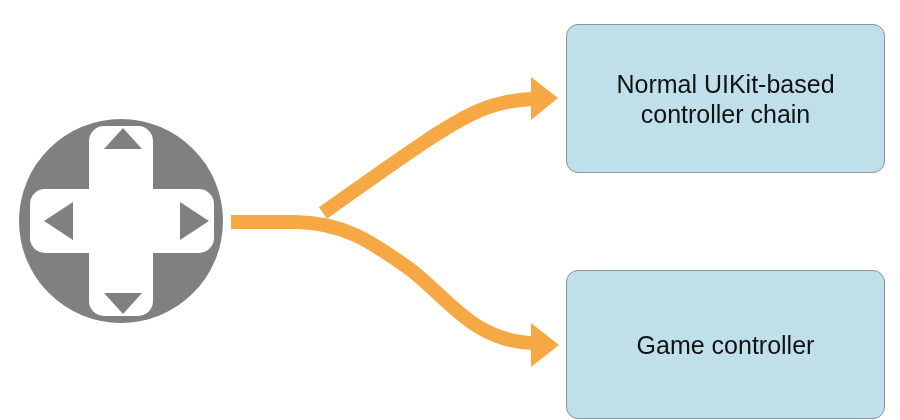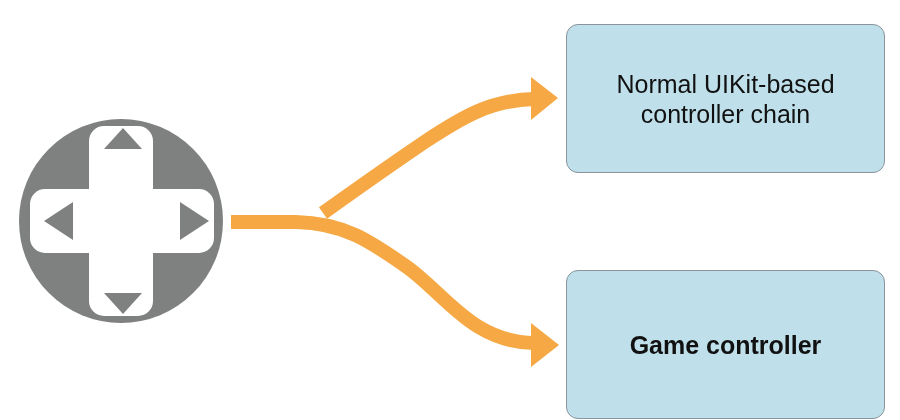--- a/index.html
+++ b/index.html
@@ -39,21 +39,21 @@
     display: flex;
     flex-direction: column;
     align-items: center;
     justify-content: center;
     text-align: center;
     color: var(--text, #111111);
     font-size: 25px;
     line-height: 30px;
   }
   .node-top { top: 12px; }
-  .node-bottom { top: 258px; font-weight: bold; }
+  .node-bottom { top: 258px; }
   .node-line { display: block; white-space: nowrap; }
 </style>
 </head>
 <body>
 
 <div class="canvas">
 
   <svg class="diagram-svg" viewBox="0 0 900 420">
 
     <g>

